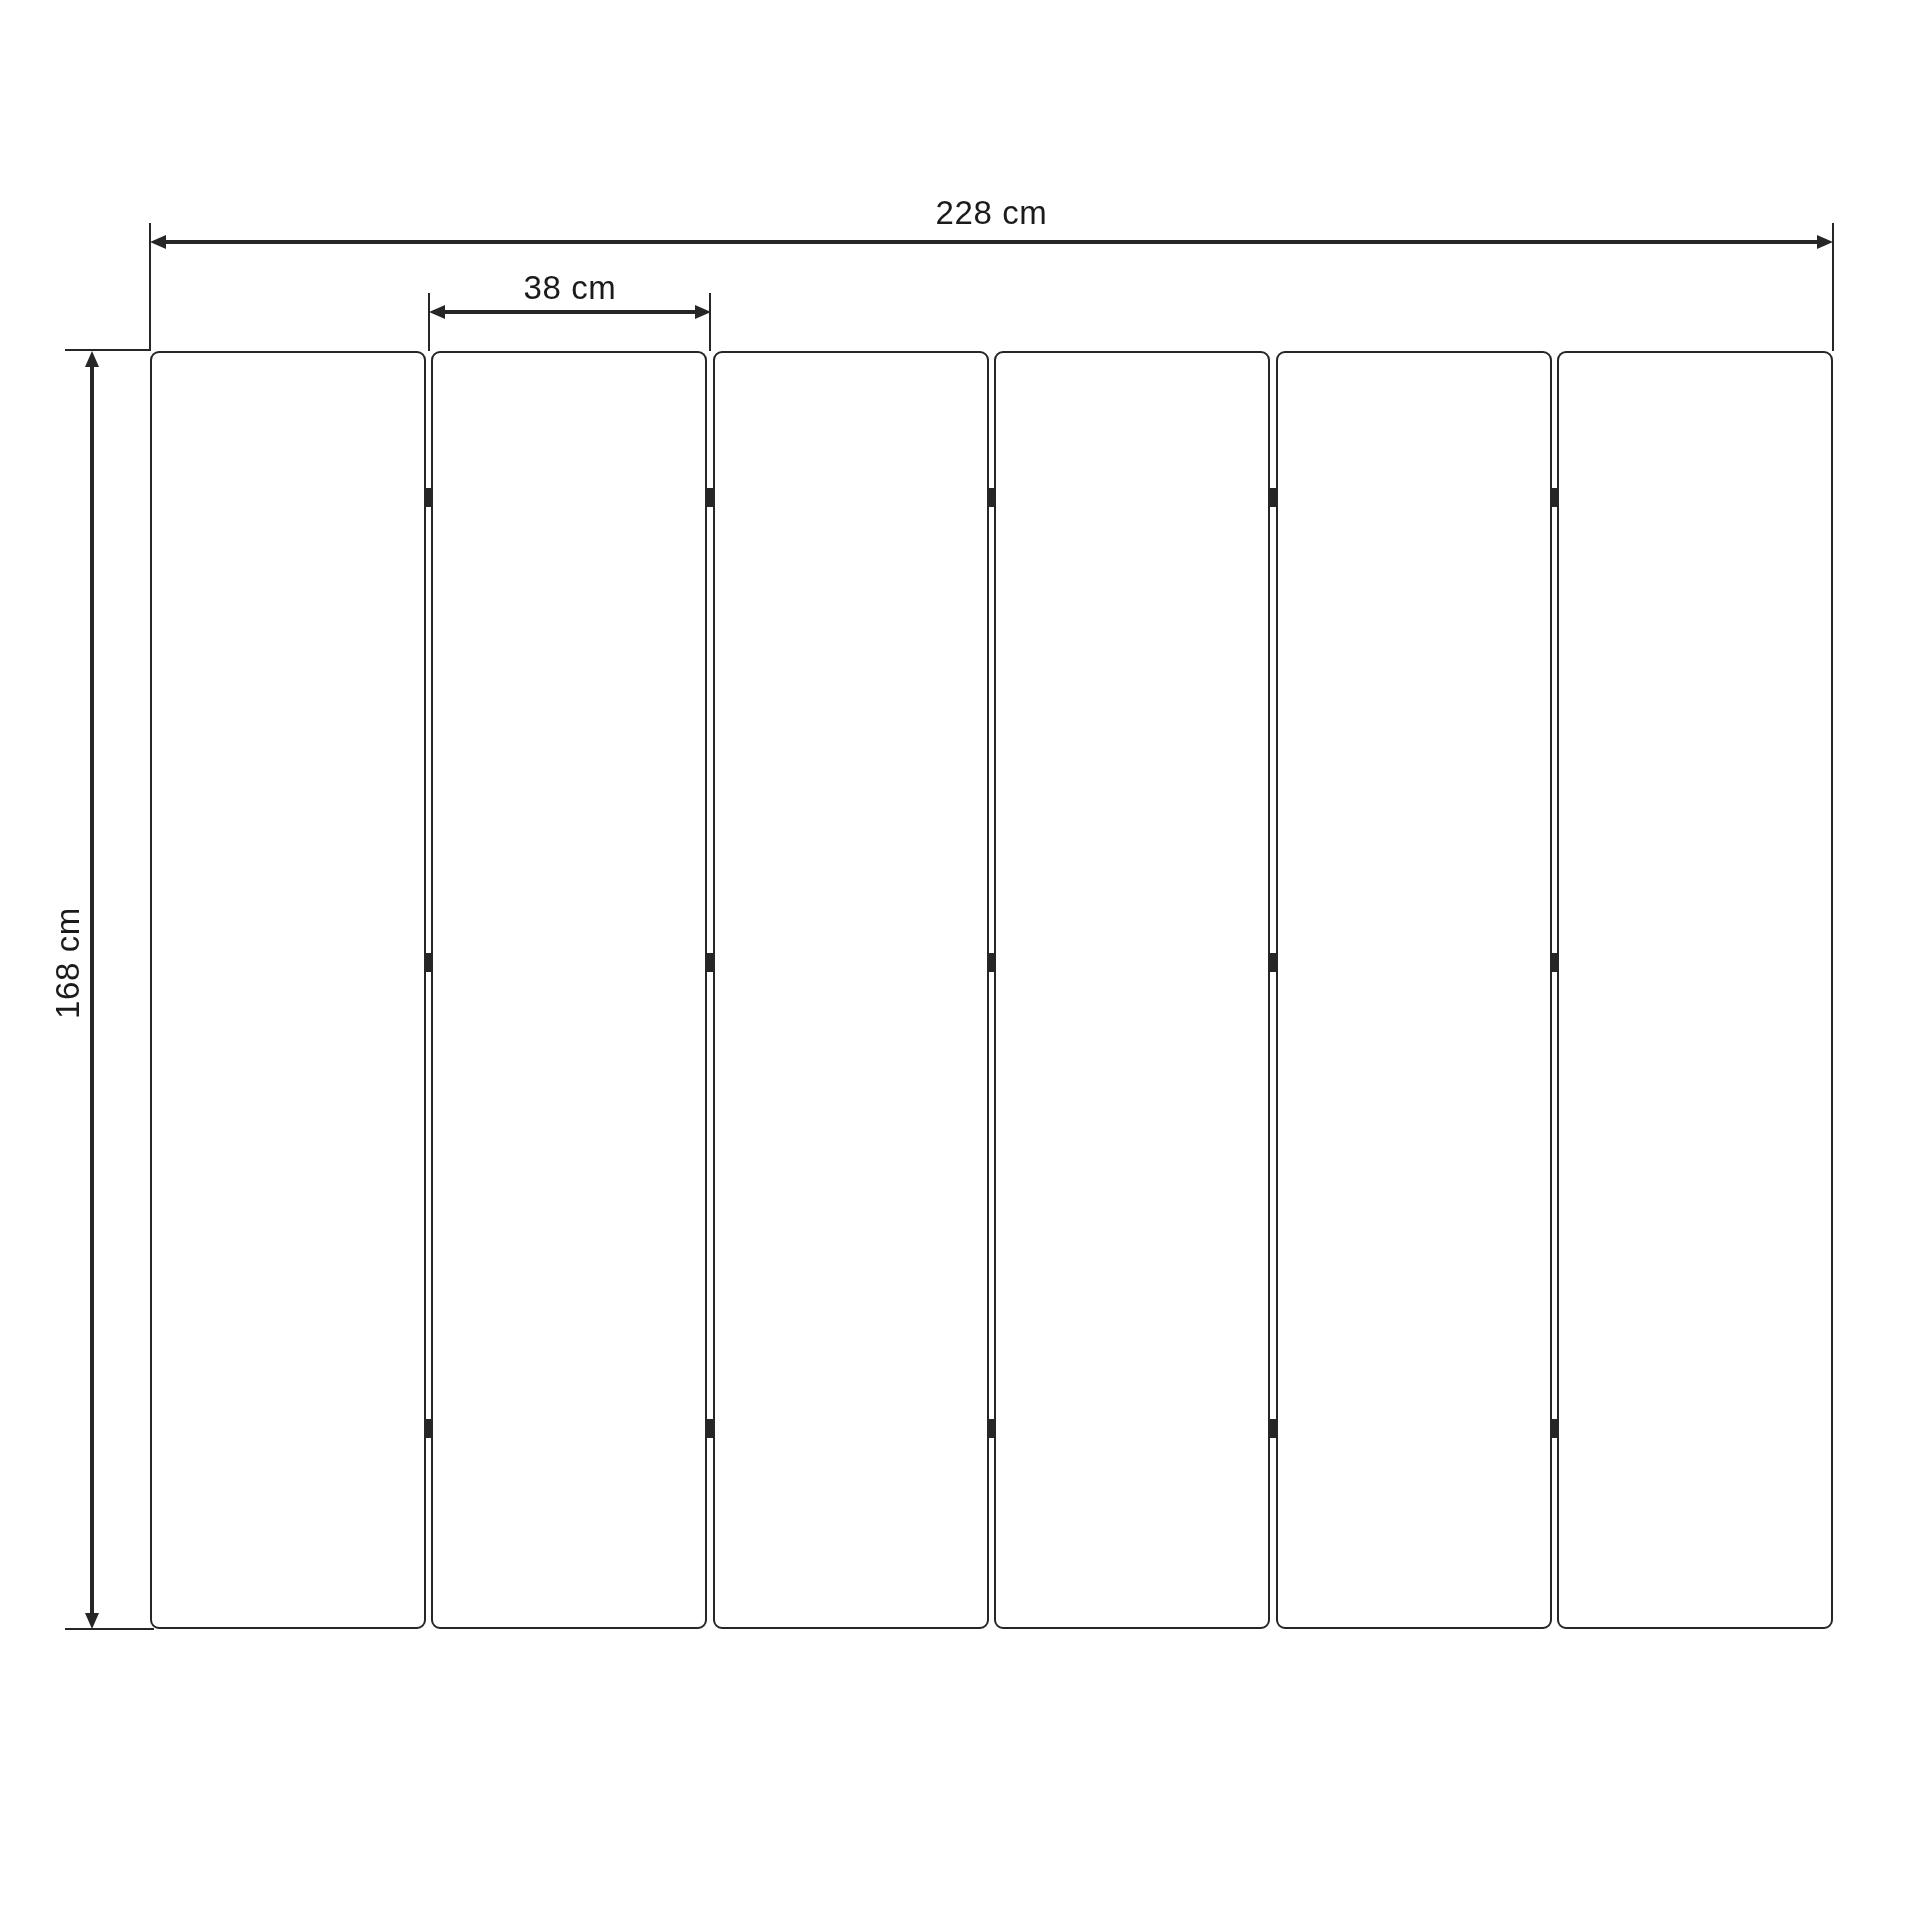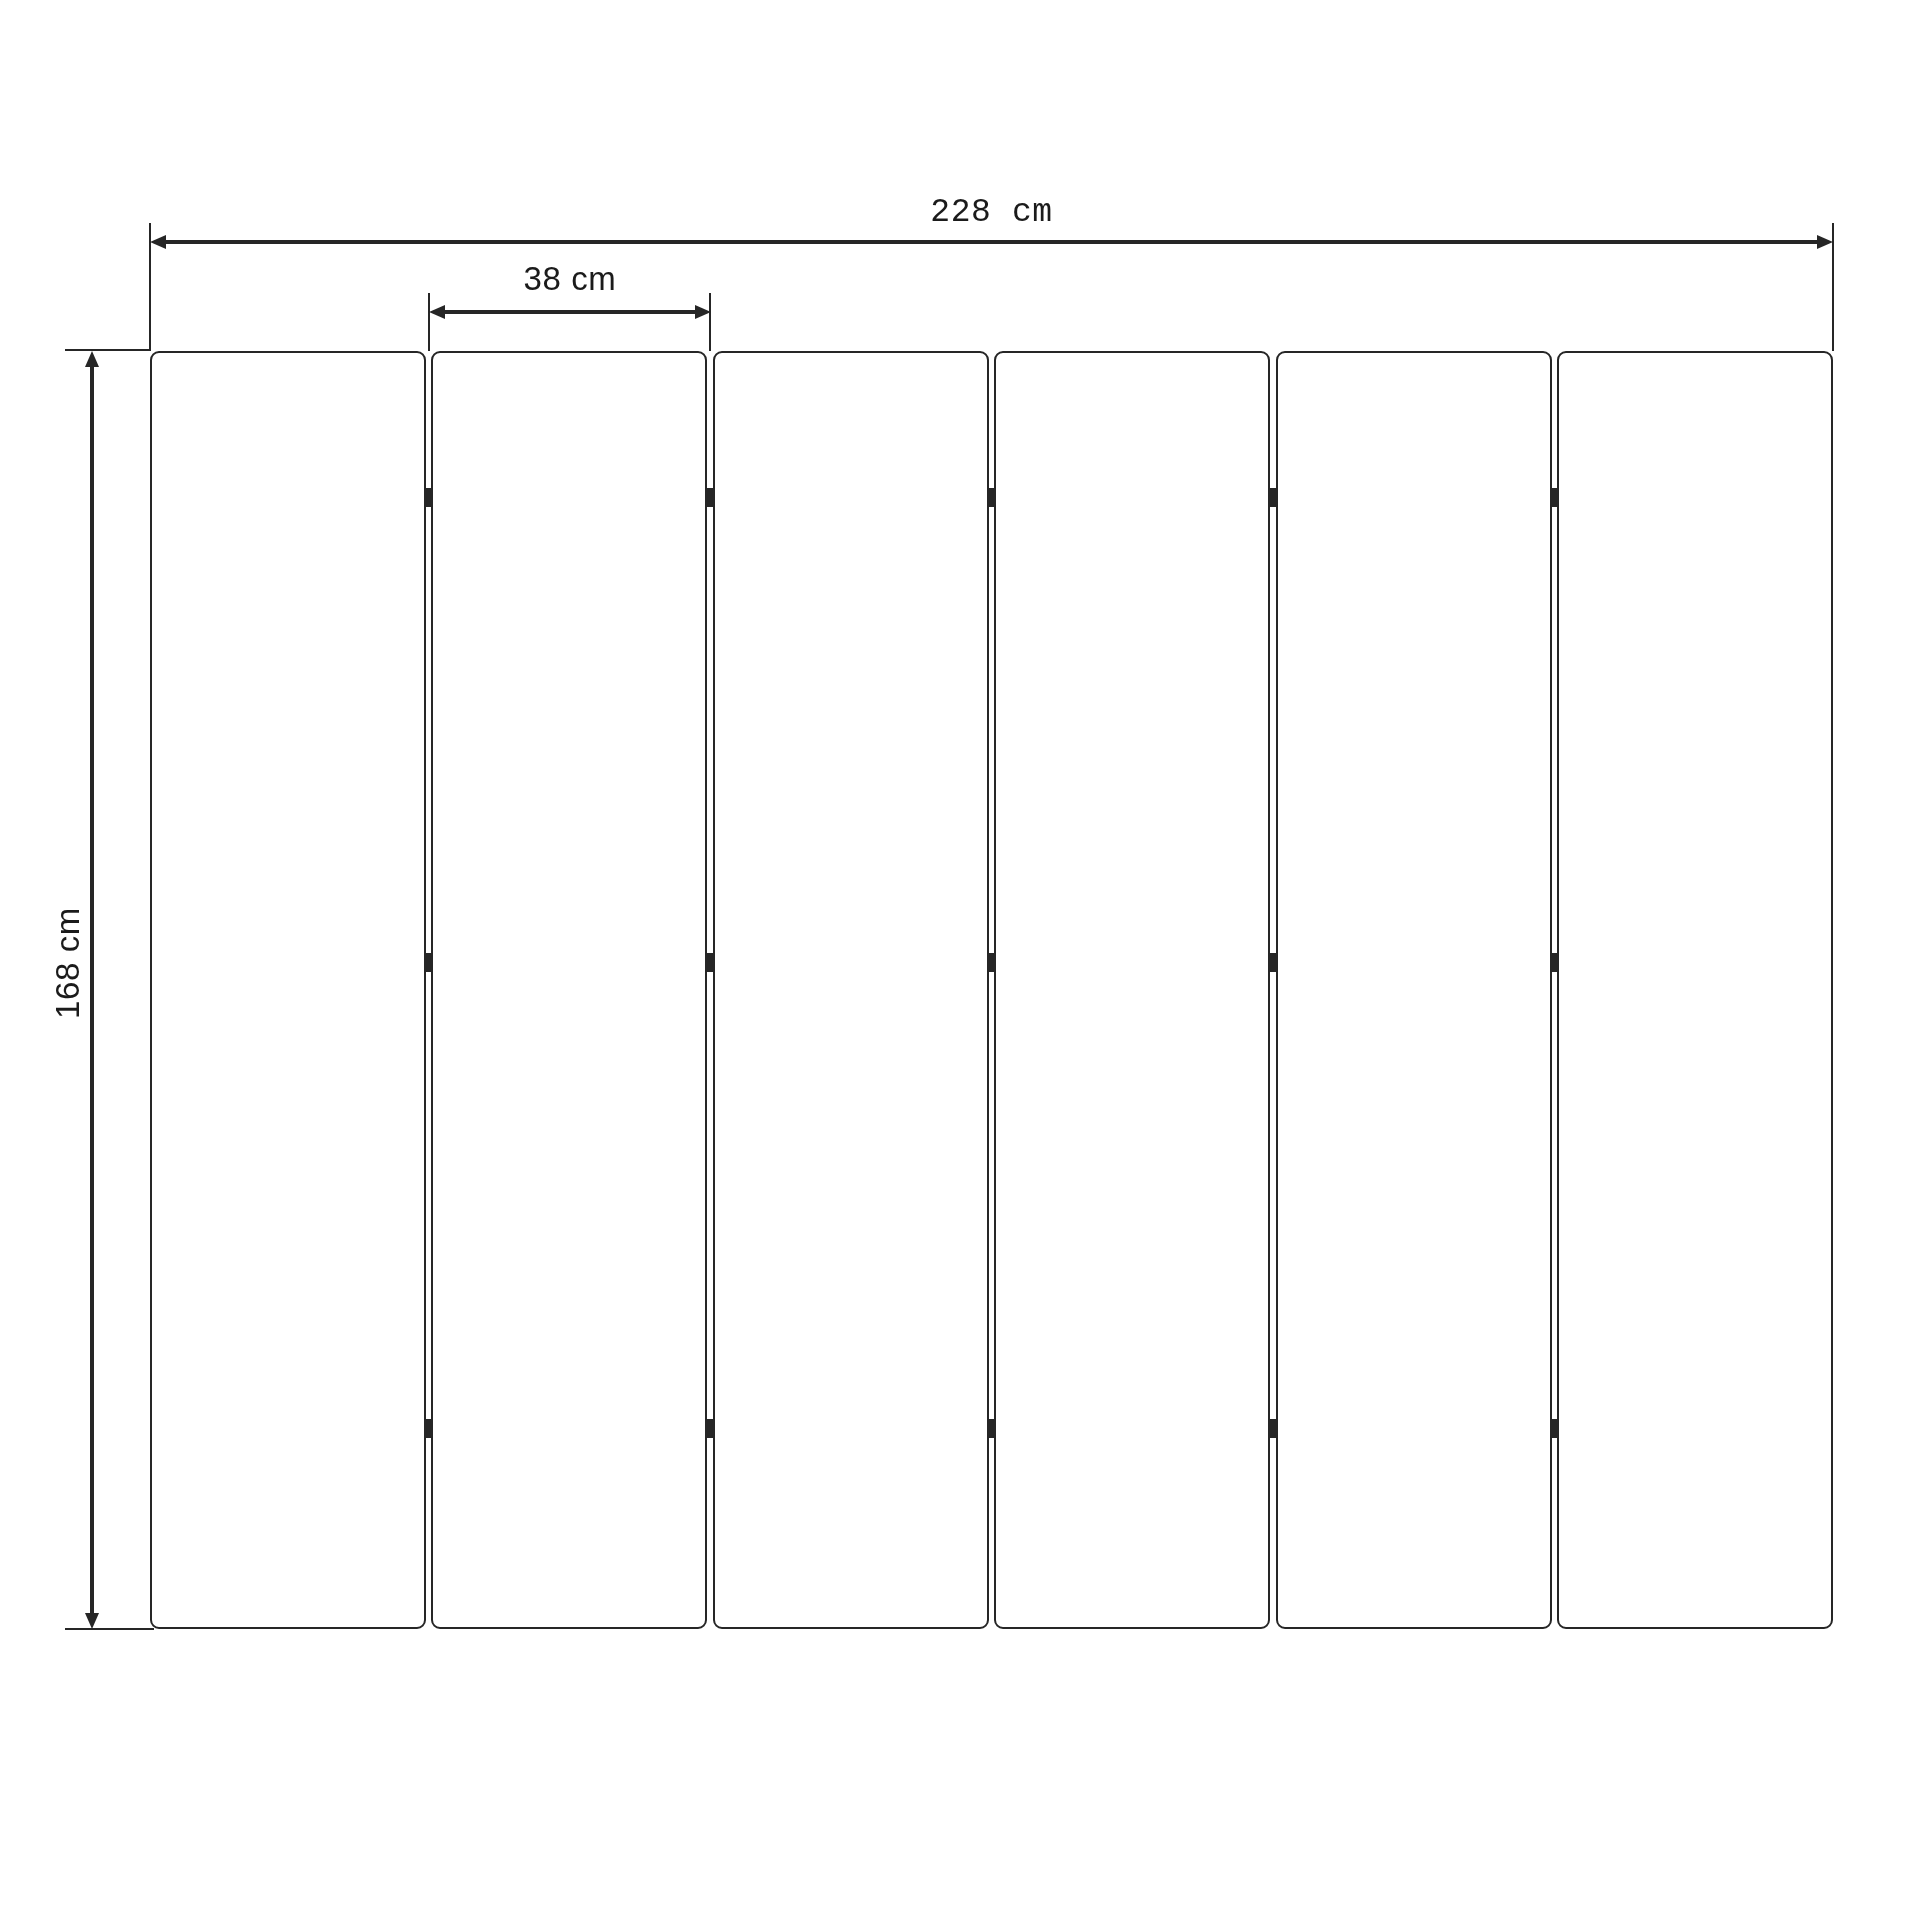--- a/index.html
+++ b/index.html
@@ -58,32 +58,32 @@
   }
 
   
   .hinge{position:absolute;width:8.3px;height:19px;background:var(--line);border-radius:0.6px;}
 </style>
 </head>
 <body>
 
 <div class="canvas">
 
-  <div class="dim-label" style="left:150px;top:193px;width:1683px;font-family:Liberation Mono, monospace;">228 cm</div>
+  <div class="dim-label" style="left:150px;top:193px;width:1683px;">228 cm</div>
 
   <div class="ext-v" style="left:149px;top:223px;height:128px;"></div>
   <div class="ext-v" style="left:1832px;top:223px;height:128px;"></div>
 
   <div class="dim-h" style="left:150px;top:234px;width:1683px;">
     <div class="shaft"></div>
     <div class="arr arr-left"></div>
     <div class="arr arr-right"></div>
   </div>
 
-  <div class="dim-label" style="left:429px;top:259px;width:282px;">38 cm</div>
+  <div class="dim-label" style="left:429px;top:268px;width:282px;">38 cm</div>
 
   <div class="ext-v" style="left:428px;top:293px;height:58px;"></div>
   <div class="ext-v" style="left:709px;top:293px;height:58px;"></div>
 
   <div class="dim-h" style="left:429px;top:304px;width:282px;">
     <div class="shaft"></div>
     <div class="arr arr-left"></div>
     <div class="arr arr-right"></div>
   </div>
 

